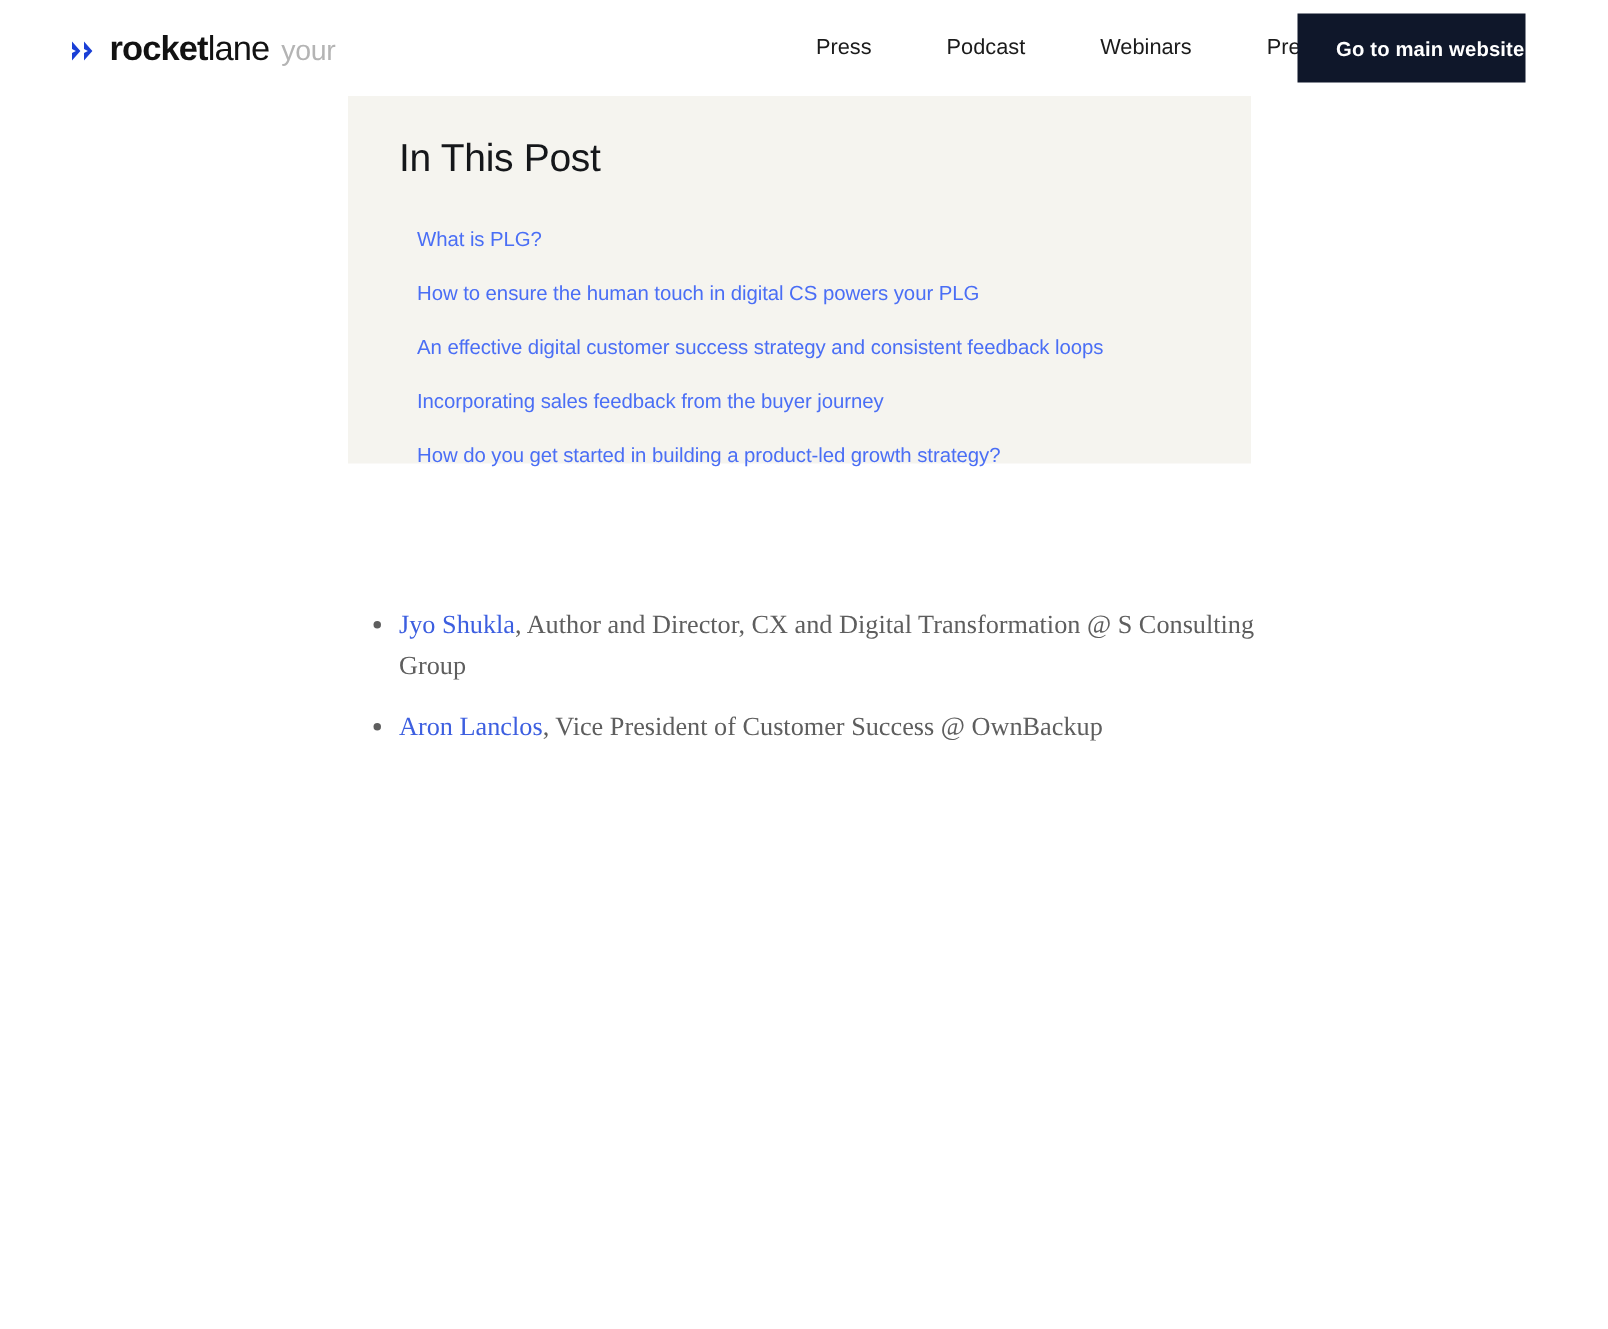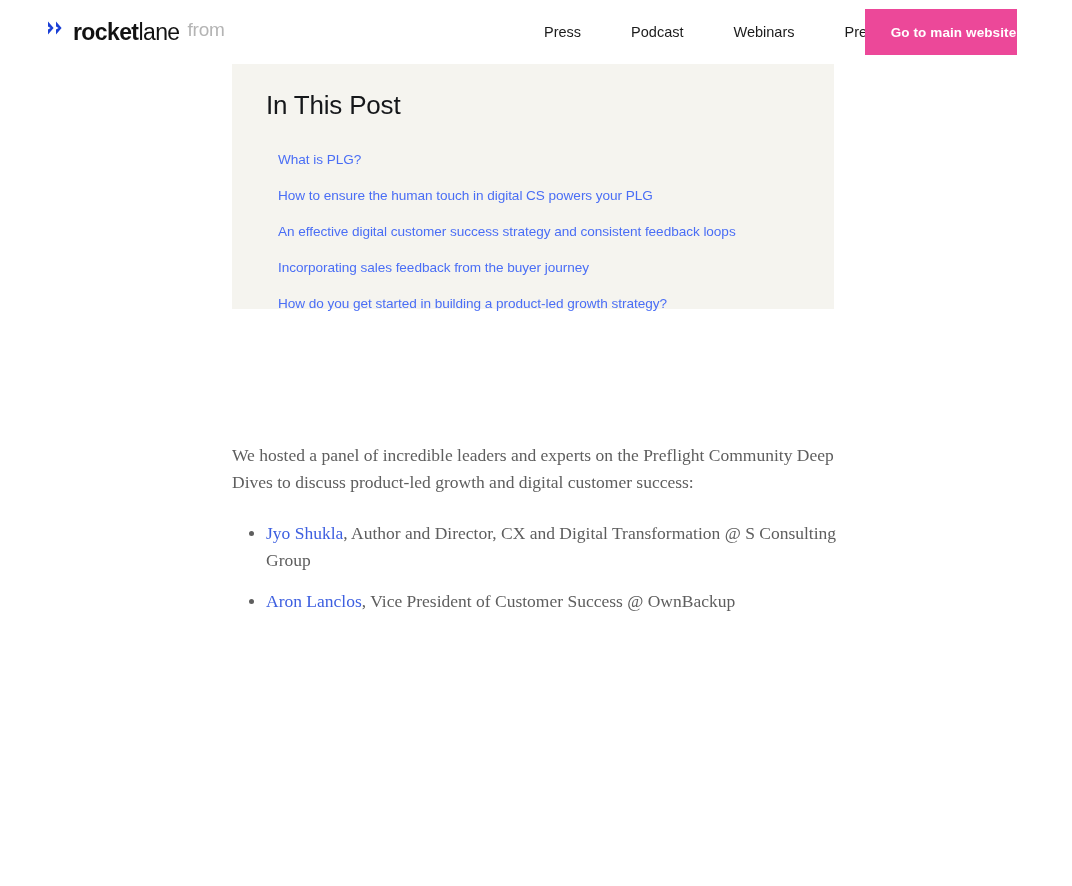--- a/index.html
+++ b/index.html
@@ -21,21 +21,21 @@
     position: relative;
     height: 64px;
     width: 1072px;
     background: #ffffff;
   }
   .brand {
     position: absolute;
     left: 48px;
     top: 19px;
     display: flex;
-    align-items: flex-start;
+    align-items: flex-end;
     text-decoration: none;
     white-space: nowrap;
   }
   .brand-mark {
     display: inline-block;
     margin-right: 3px;
     position: relative;
     top: 1px;
   }
   .brand-word {
@@ -69,21 +69,21 @@
     white-space: nowrap;
   }
   .nav-link:first-child { padding-left: 14px; }
 
   .cta-button {
     position: absolute;
     left: 865px;
     top: 9px;
     width: 152px;
     height: 46px;
-    background: #ec4899;
+    background: #0f172a;
     color: #ffffff;
     font-size: 13.5px;
     font-weight: 700;
     display: flex;
     align-items: center;
     justify-content: center;
     text-decoration: none;
     border: none;
     cursor: pointer;
     font-family: "Liberation Sans", sans-serif;
@@ -188,21 +188,21 @@
 <header class="site-header">
 
   <a class="brand" href="#">
     <span class="brand-mark">
       <svg width="22" height="16" viewBox="0 0 22 16" aria-hidden="true">
         <path d="M0 1.6 L5.6 8 L0 14.4 L0 9.4 L2.6 8 L0 6.6 Z" fill="#1a3fd6"></path>
         <path d="M8 1.6 L13.6 8 L8 14.4 L8 9.4 L10.6 8 L8 6.6 Z" fill="#1a3fd6"></path>
       </svg>
     </span>
     <span class="brand-word"><span>rocket</span><span class="thin">lane</span></span>
-    <span class="brand-sub">from</span>
+    <span class="brand-sub">your</span>
   </a>
 
   <nav class="main-nav">
     <a class="nav-link" href="#">Press</a>
     <a class="nav-link" href="#">Podcast</a>
     <a class="nav-link" href="#">Webinars</a>
     <a class="nav-link" href="#">Preflight</a>
   </nav>
 
   <a class="cta-button" href="#">Go to main website</a>
@@ -218,21 +218,20 @@
       <li><a class="toc-link" href="#">How to ensure the human touch in digital CS powers your PLG</a></li>
       <li><a class="toc-link" href="#">An effective digital customer success strategy and consistent feedback loops</a></li>
       <li><a class="toc-link" href="#">Incorporating sales feedback from the buyer journey</a></li>
       <li><a class="toc-link" href="#">How do you get started in building a product-led growth strategy?</a></li>
     </ul>
   </section>
 
   <article class="article">
 
 
-    <p class="body-para">We hosted a panel of incredible leaders and experts on the Preflight Community Deep Dives to discuss product-led growth and digital customer success:</p>
 
     <ul class="people-list">
       <li><a class="person-link" href="#">Jyo Shukla</a><span>, Author and Director, CX and Digital Transformation @ S Consulting Group</span></li>
       <li><a class="person-link" href="#">Aron Lanclos</a><span>, Vice President of Customer Success @ OwnBackup</span></li>
     </ul>
 
   </article>
 
 </div>
 

